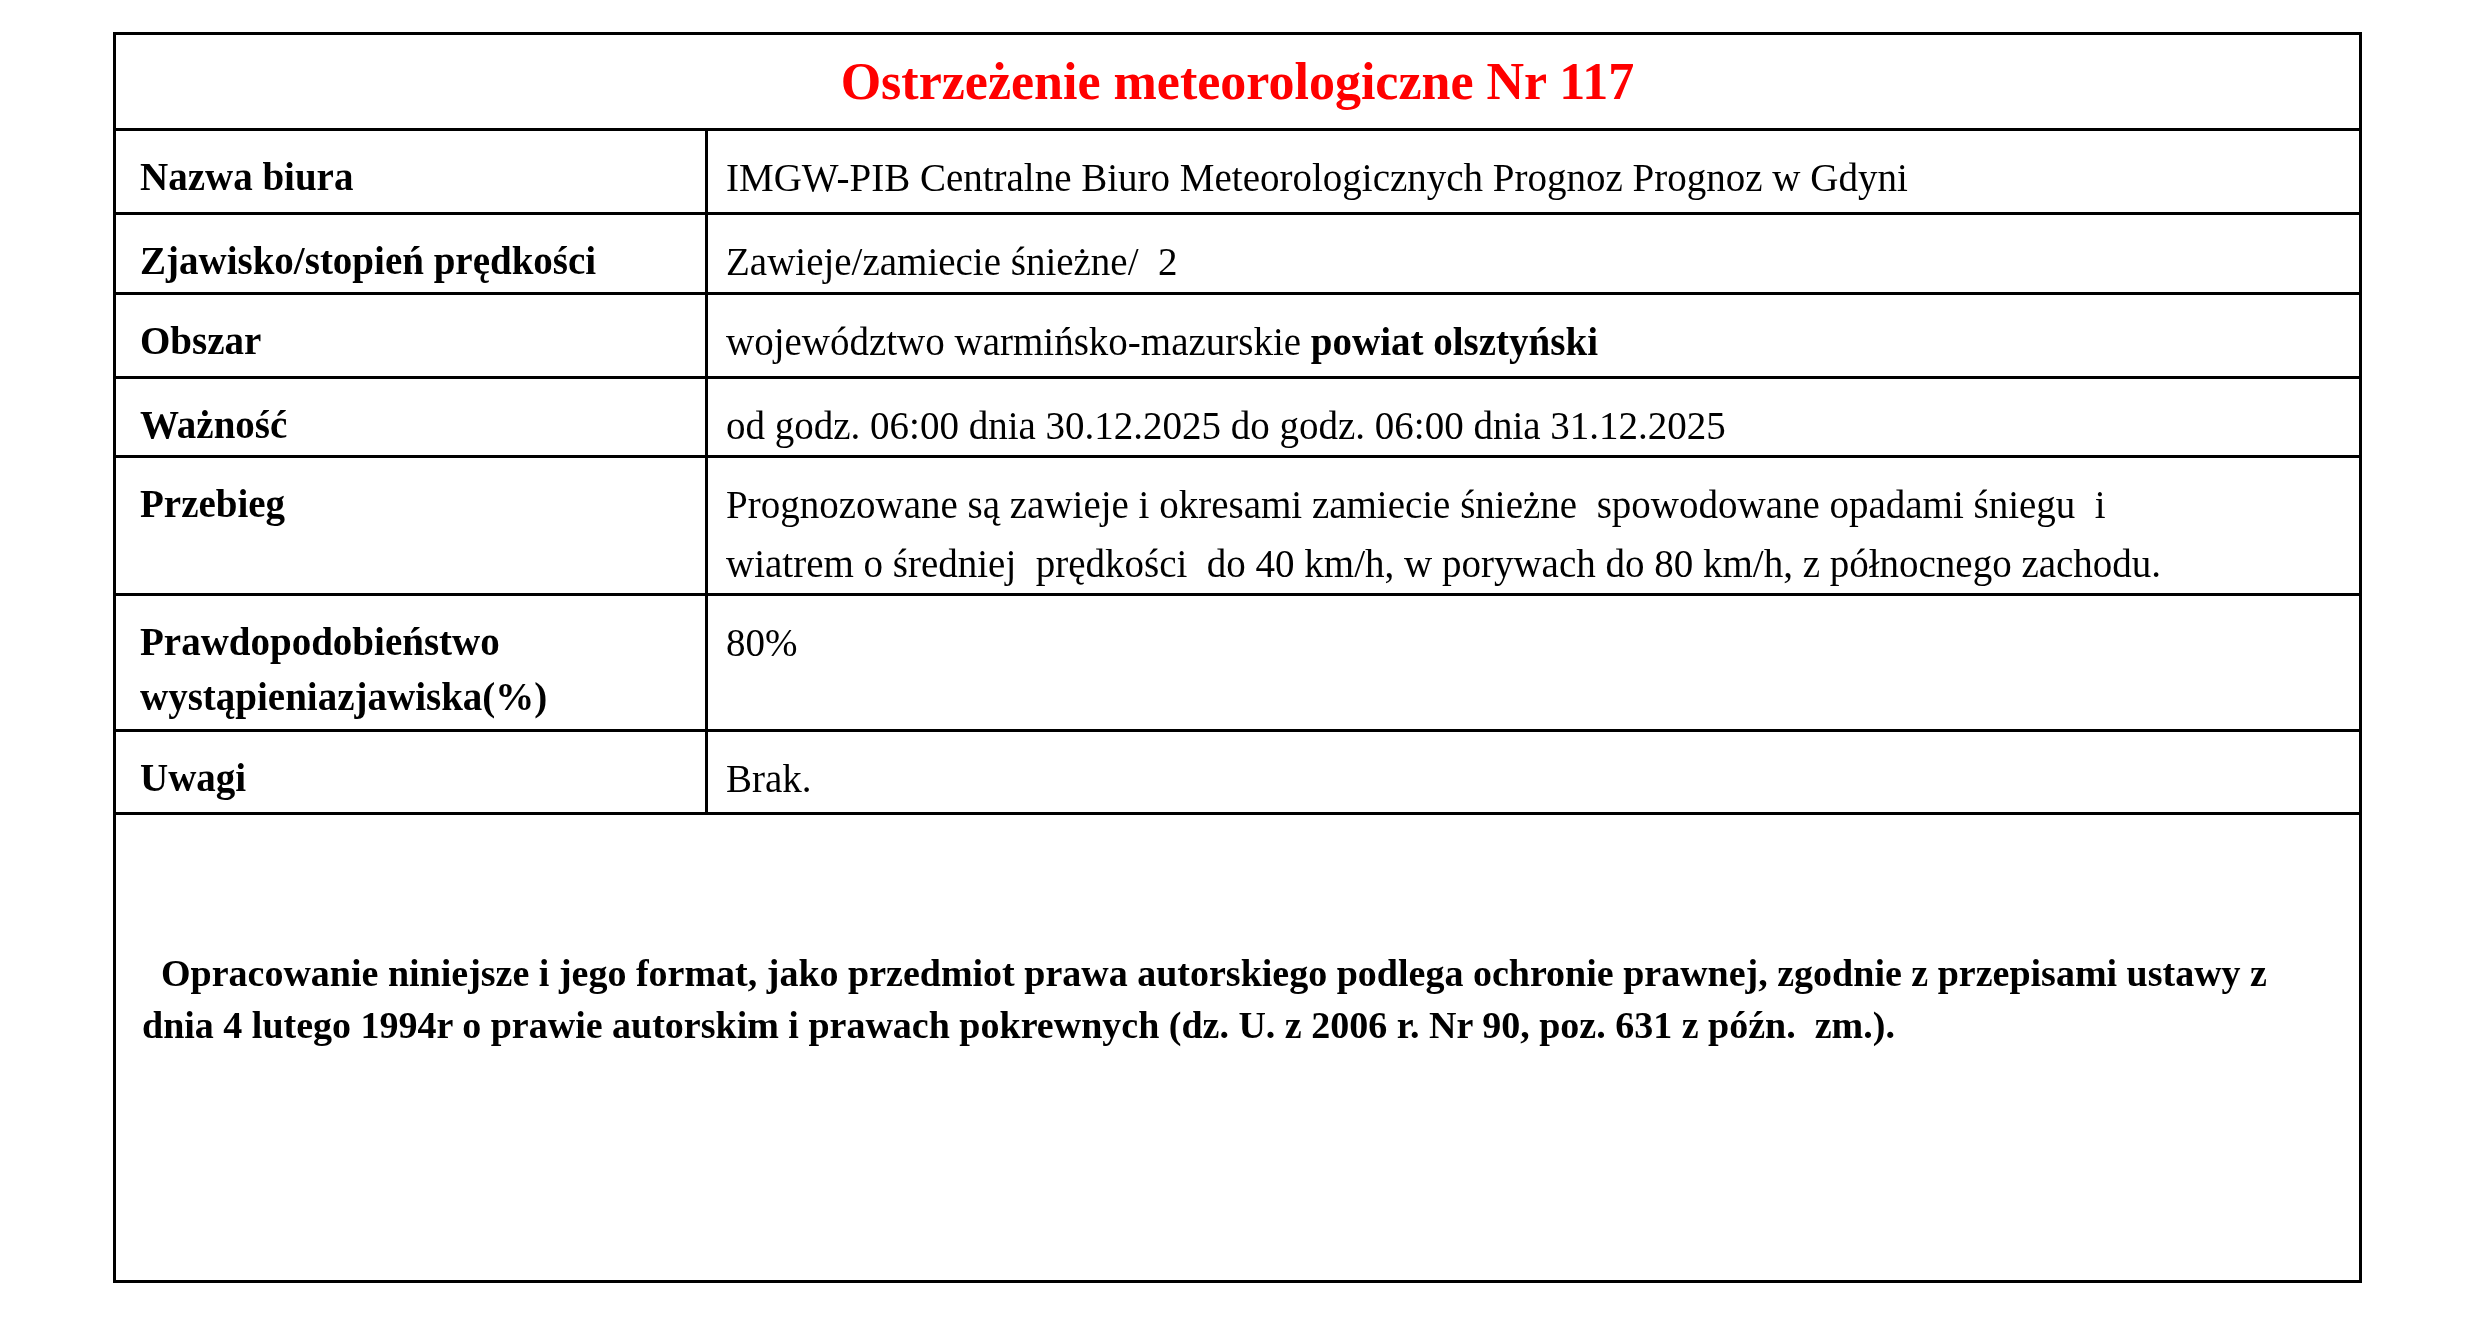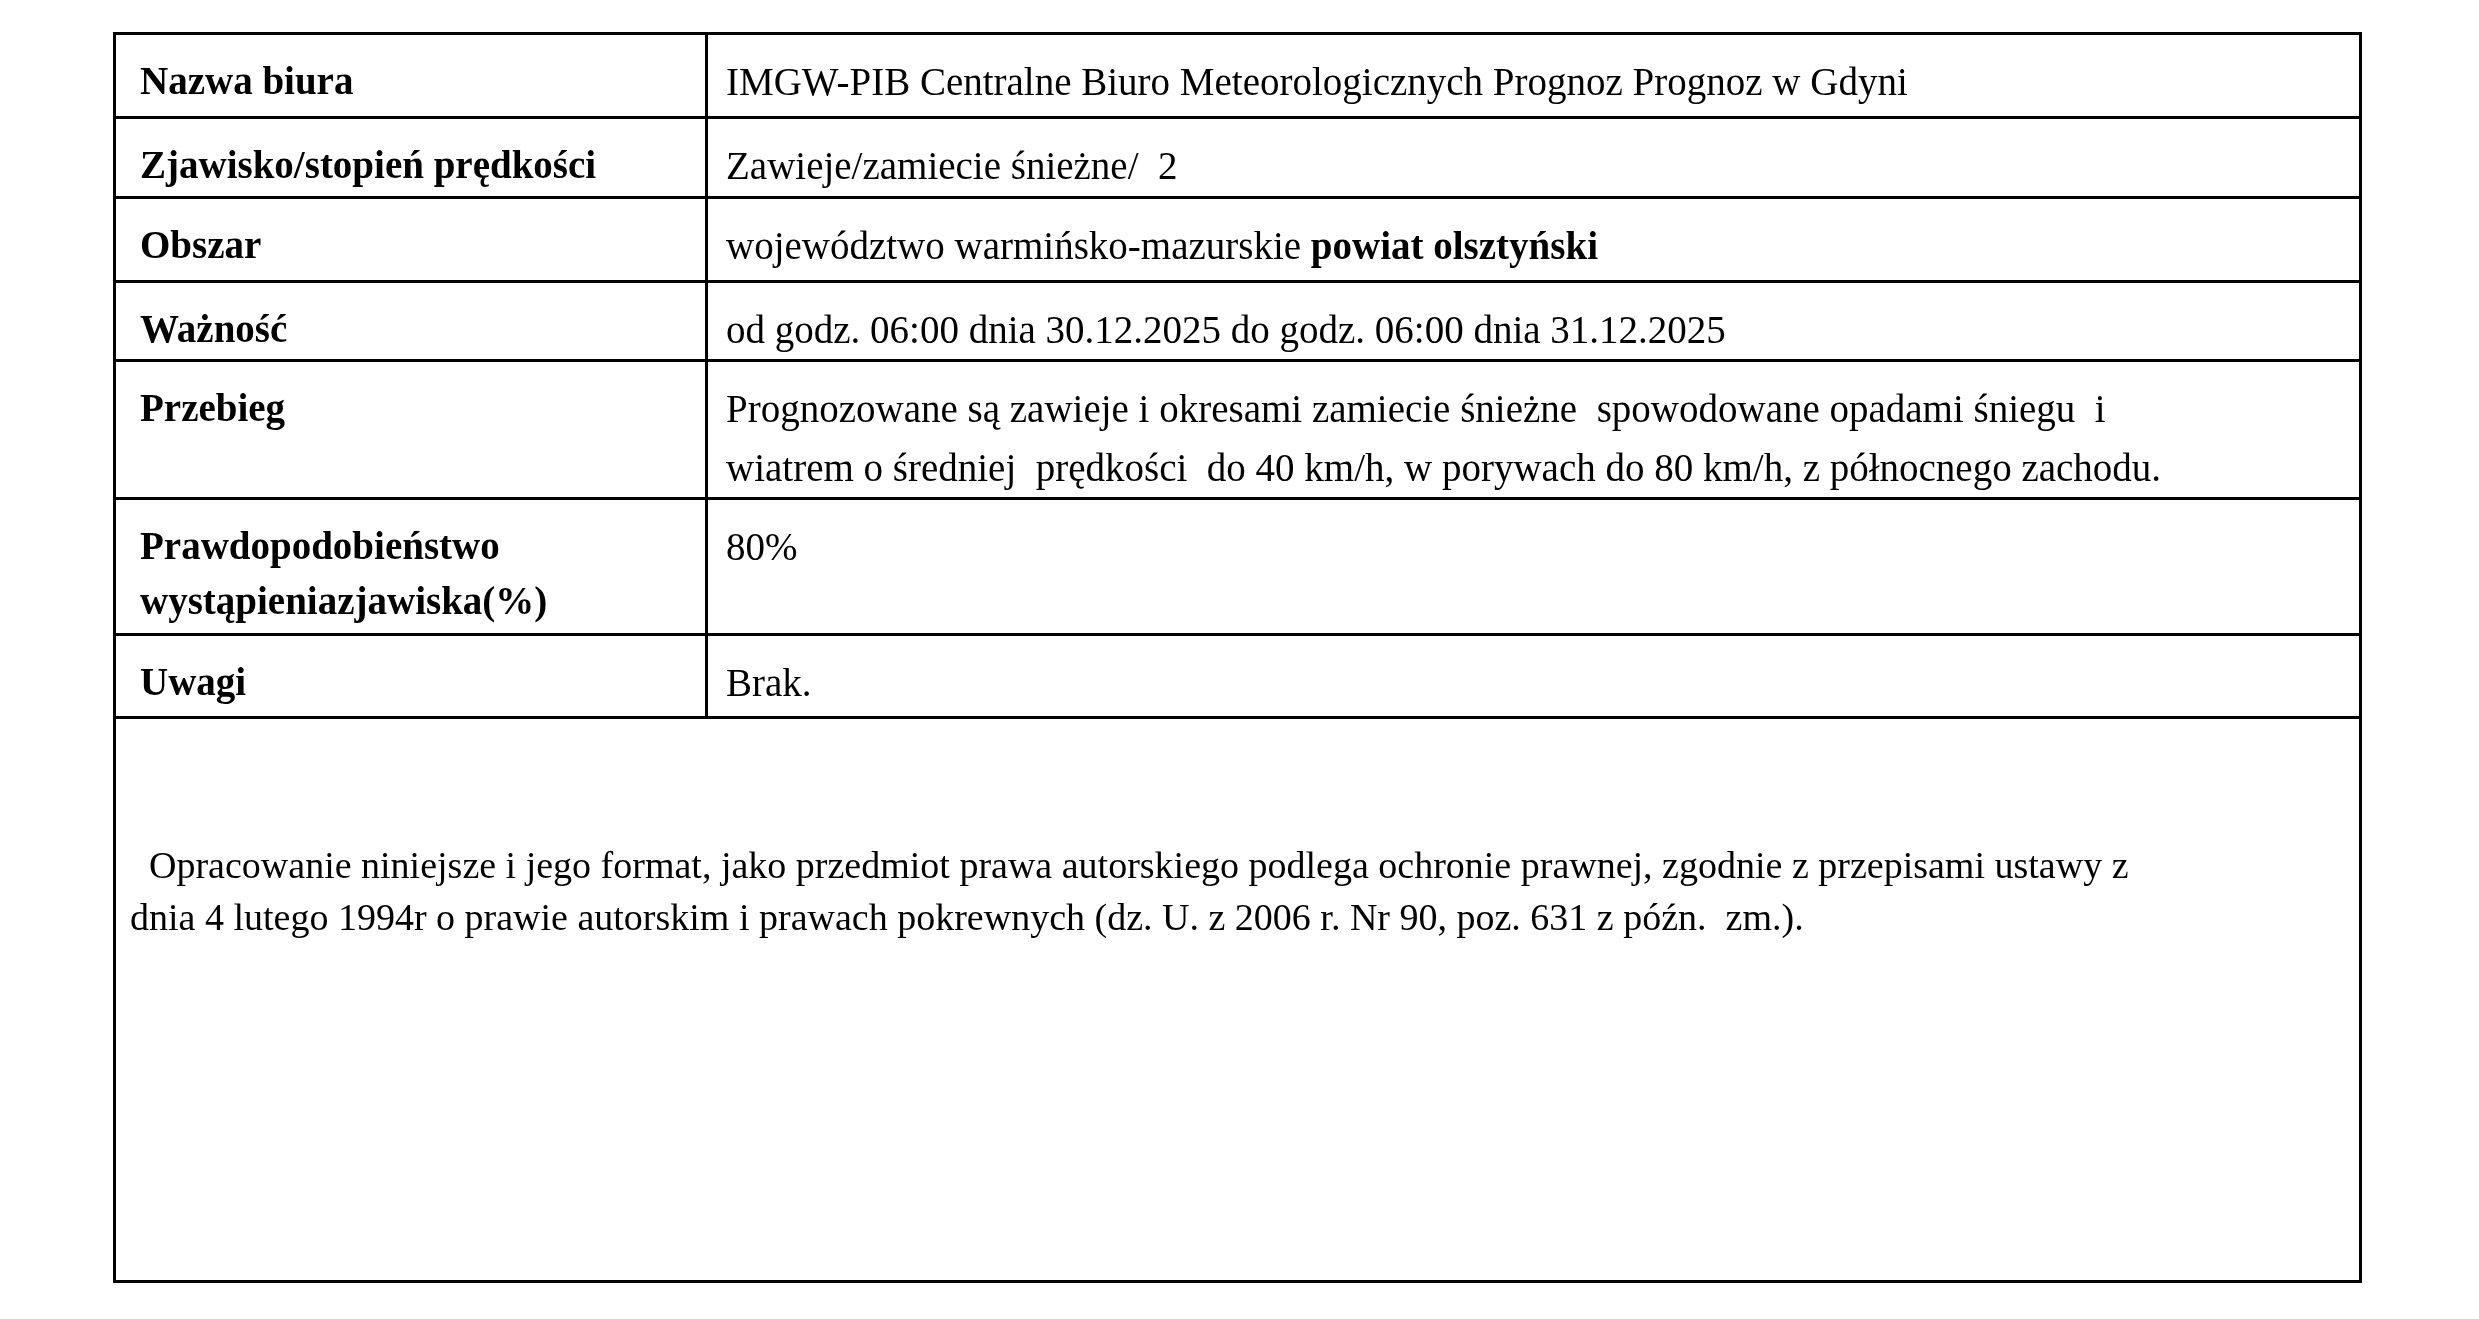--- a/index.html
+++ b/index.html
@@ -49,36 +49,40 @@
     font-size: 52px;
     padding-top: 18px;
     line-height: 1.1;
   }
   td.footer-cell {
     font-size: 38px;
     line-height: 1.36;
     padding: 18px 16px 0 14px;
   }
   td.footer-cell p {
-    margin: 0;
+    margin: 12px;
     padding: 0;
+    font-weight: bold;
   }
   .bold { font-weight: bold; }
 </style>
 </head>
 <body>
 
 <div class="page">
   <table class="warning">
     <colgroup>
       <col style="width:592px">
       <col>
     </colgroup>
 
     <tbody>
+        <tr style="height:96px">
+      <td class="title-cell" colspan="2" style="color: rgb(255, 0, 0);">Ostrzeżenie meteorologiczne Nr 117</td>
+    </tr>
 
     <tr style="height:84px">
       <td class="label">Nazwa biura</td>
       <td class="value">IMGW-PIB Centralne Biuro Meteorologicznych Prognoz Prognoz w Gdyni</td>
     </tr>
 
     <tr style="height:77px">
       <td class="label">Zjawisko/stopień prędkości</td>
       <td class="value">Zawieje/zamiecie śnieżne/  2</td>
     </tr>

